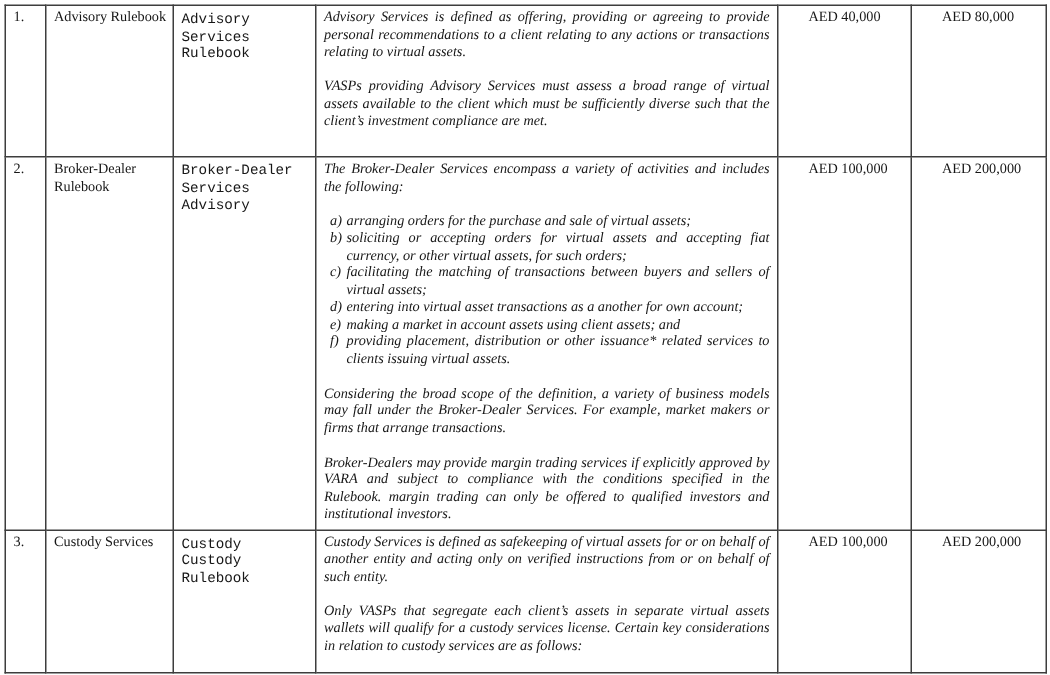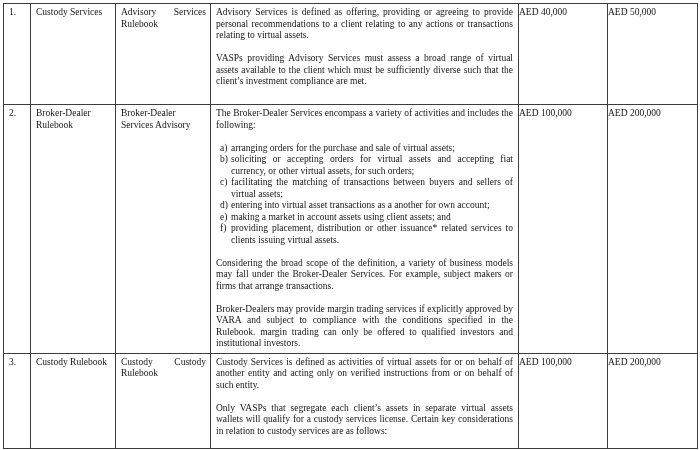--- a/index.html
+++ b/index.html
@@ -29,25 +29,25 @@
   col.w-rulebook { width: 95px; }
   col.w-desc     { width: 308px; }
   col.w-fee1     { width: 89px; }
   col.w-fee2     { width: 90px; }
 
   tr.row-1 { height: 101px; }
   tr.row-2 { height: 248px; }
   tr.row-3 { height: 95px; }
 
   td.c-num { padding-left: 5px; }
-  td.c-rulebook { text-align: justify; }
+  td.c-rulebook { text-align: justify; font-family: Liberation Mono, monospace; }
   td.c-desc { text-align: justify; padding-right: 5px; }
-  td.c-fee { padding-left: 0; }
+  td.c-fee { padding-left: 20px; }
 
-  .para { margin-bottom: 11.5px; }
+  .para { margin-bottom: 11.5px; font-style: italic; }
   .para:last-child { margin-bottom: 0; }
 
   .list-item {
     position: relative;
     padding-left: 15px;
     text-align: justify;
   }
   .li-label { position: absolute; left: 4px; }
 </style>
 </head>
@@ -59,55 +59,55 @@
       <col class="w-num">
       <col class="w-service">
       <col class="w-rulebook">
       <col class="w-desc">
       <col class="w-fee1">
       <col class="w-fee2">
     </colgroup>
     <tbody>
         <tr class="row-1">
           <td class="c-num">1.</td>
-          <td class="c-service">Custody Services</td>
+          <td class="c-service">Advisory Rulebook</td>
           <td class="c-rulebook">Advisory Services Rulebook</td>
           <td class="c-desc">
             <div class="para">Advisory Services is defined as offering, providing or agreeing to provide personal recommendations to a client relating to any actions or transactions relating to virtual assets.</div>
             <div class="para">VASPs providing Advisory Services must assess a broad range of virtual assets available to the client which must be sufficiently diverse such that the client’s investment compliance are met.</div>
           </td>
           <td class="c-fee">AED 40,000</td>
-          <td class="c-fee">AED 50,000</td>
+          <td class="c-fee">AED 80,000</td>
         </tr>
         <tr class="row-2">
           <td class="c-num">2.</td>
           <td class="c-service">Broker-Dealer Rulebook</td>
           <td class="c-rulebook">Broker-Dealer Services Advisory</td>
           <td class="c-desc">
             <div class="para">The Broker-Dealer Services encompass a variety of activities and includes the following:</div>
             <div class="para">
               <div class="list-item"><span class="li-label">a)</span><span>arranging orders for the purchase and sale of virtual assets;</span></div>
               <div class="list-item"><span class="li-label">b)</span><span>soliciting or accepting orders for virtual assets and accepting fiat currency, or other virtual assets, for such orders;</span></div>
               <div class="list-item"><span class="li-label">c)</span><span>facilitating the matching of transactions between buyers and sellers of virtual assets;</span></div>
               <div class="list-item"><span class="li-label">d)</span><span>entering into virtual asset transactions as a another for own account;</span></div>
               <div class="list-item"><span class="li-label">e)</span><span>making a market in account assets using client assets; and</span></div>
               <div class="list-item"><span class="li-label">f)</span><span>providing placement, distribution or other issuance* related services to clients issuing virtual assets.</span></div>
             </div>
-            <div class="para">Considering the broad scope of the definition, a variety of business models may fall under the Broker-Dealer Services. For example, subject makers or firms that arrange transactions.</div>
+            <div class="para">Considering the broad scope of the definition, a variety of business models may fall under the Broker-Dealer Services. For example, market makers or firms that arrange transactions.</div>
             <div class="para">Broker-Dealers may provide margin trading services if explicitly approved by VARA and subject to compliance with the conditions specified in the Rulebook. margin trading can only be offered to qualified investors and institutional investors.</div>
           </td>
           <td class="c-fee">AED 100,000</td>
           <td class="c-fee">AED 200,000</td>
         </tr>
         <tr class="row-3">
           <td class="c-num">3.</td>
-          <td class="c-service">Custody Rulebook</td>
+          <td class="c-service">Custody Services</td>
           <td class="c-rulebook">Custody Custody Rulebook</td>
           <td class="c-desc">
-            <div class="para">Custody Services is defined as activities of virtual assets for or on behalf of another entity and acting only on verified instructions from or on behalf of such entity.</div>
+            <div class="para">Custody Services is defined as safekeeping of virtual assets for or on behalf of another entity and acting only on verified instructions from or on behalf of such entity.</div>
             <div class="para">Only VASPs that segregate each client’s assets in separate virtual assets wallets will qualify for a custody services license. Certain key considerations in relation to custody services are as follows:</div>
           </td>
           <td class="c-fee">AED 100,000</td>
           <td class="c-fee">AED 200,000</td>
         </tr>
       </tbody>
   </table>
 </div>
 
 </body></html>

